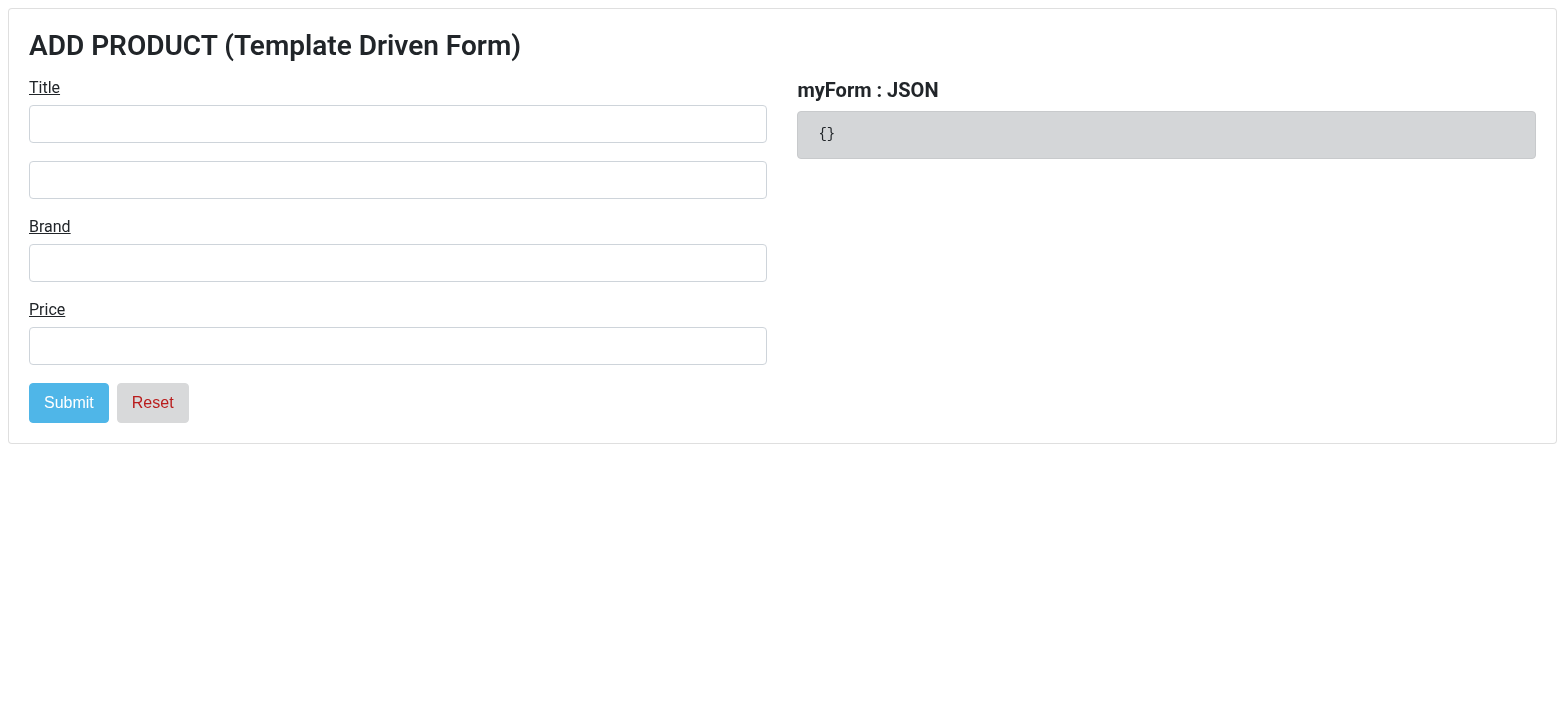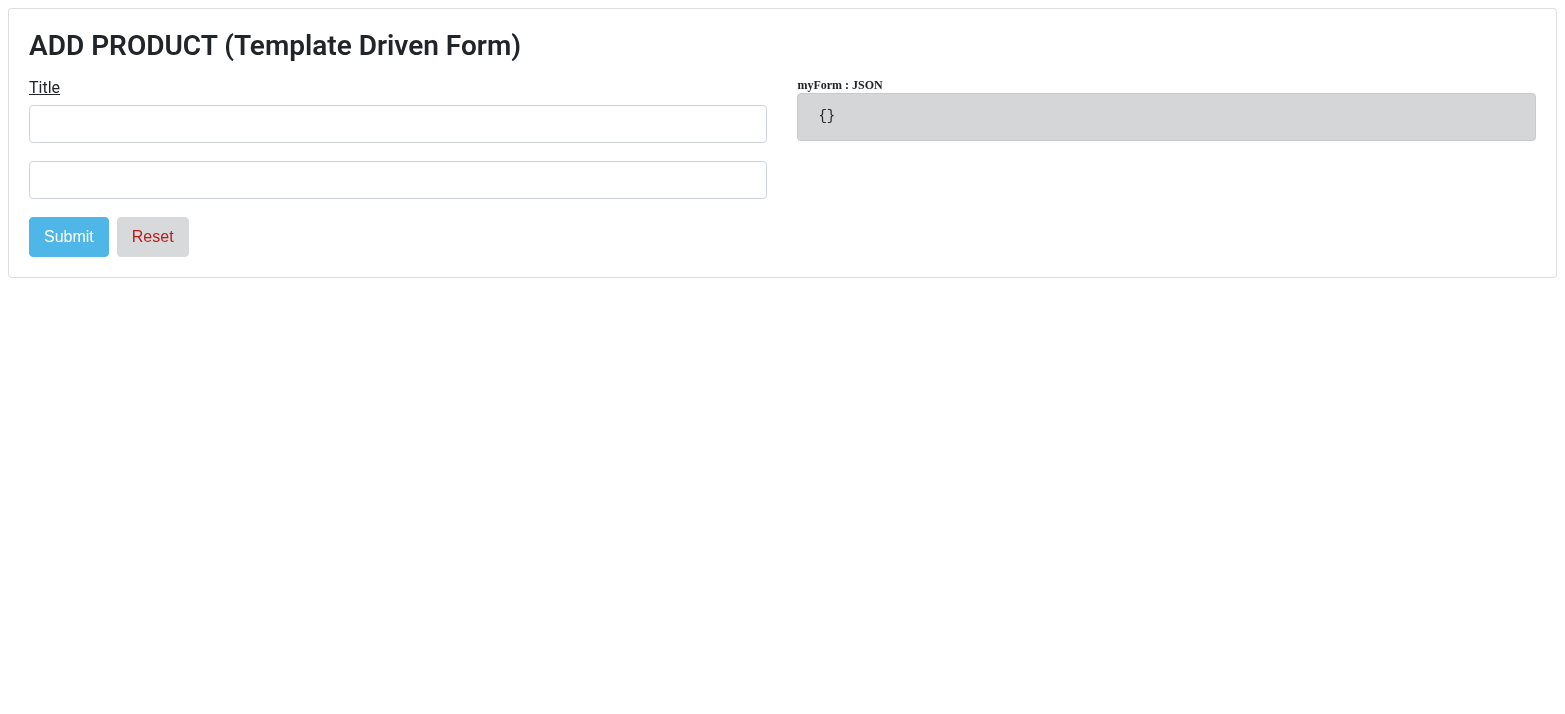--- a/index.html
+++ b/index.html
@@ -99,24 +99,23 @@
       color: #b91c1c;
       background-color: #d8d9da;
       border-color: #d8d9da;
     }
     .btn-row {
       display: flex;
       gap: 8px;
     }
     .json-label {
       font-weight: 700;
-      font-size: 12px;
-      margin-bottom: 0;
+      font-size: 20px;
+      margin-bottom: 9px;
       display: block;
-      font-family: Liberation Serif, serif;
     }
     .json-output {
       background-color: #d4d6d8;
       border: 1px solid #c8cacc;
       border-radius: 4px;
       padding: 14px 20px;
       font-family: SFMono-Regular, Menlo, Monaco, Consolas, "Liberation Mono", "Courier New", monospace;
       font-size: 14px;
       color: #212529;
       min-height: 48px;
@@ -135,21 +134,29 @@
           <label>Title</label>
           <input type="text" class="form-control" value="" style="">
         </div>
 
         <div class="form-group">
           <input type="text" class="form-control" value="" style="">
         </div>
 
 
 
+        <div class="form-group">
+          <label>Brand</label>
+          <input type="text" class="form-control" value="" style="">
+        </div>
 
+        <div class="form-group">
+          <label>Price</label>
+          <input type="text" class="form-control" value="" style="">
+        </div>
 
         <div class="btn-row">
           <button type="submit" class="btn btn-info">Submit</button>
           <button type="reset" class="btn btn-secondary">Reset</button>
         </div>
       </form>
     </div>
 
     <div class="col-right">
       <span class="json-label">myForm : JSON</span>

